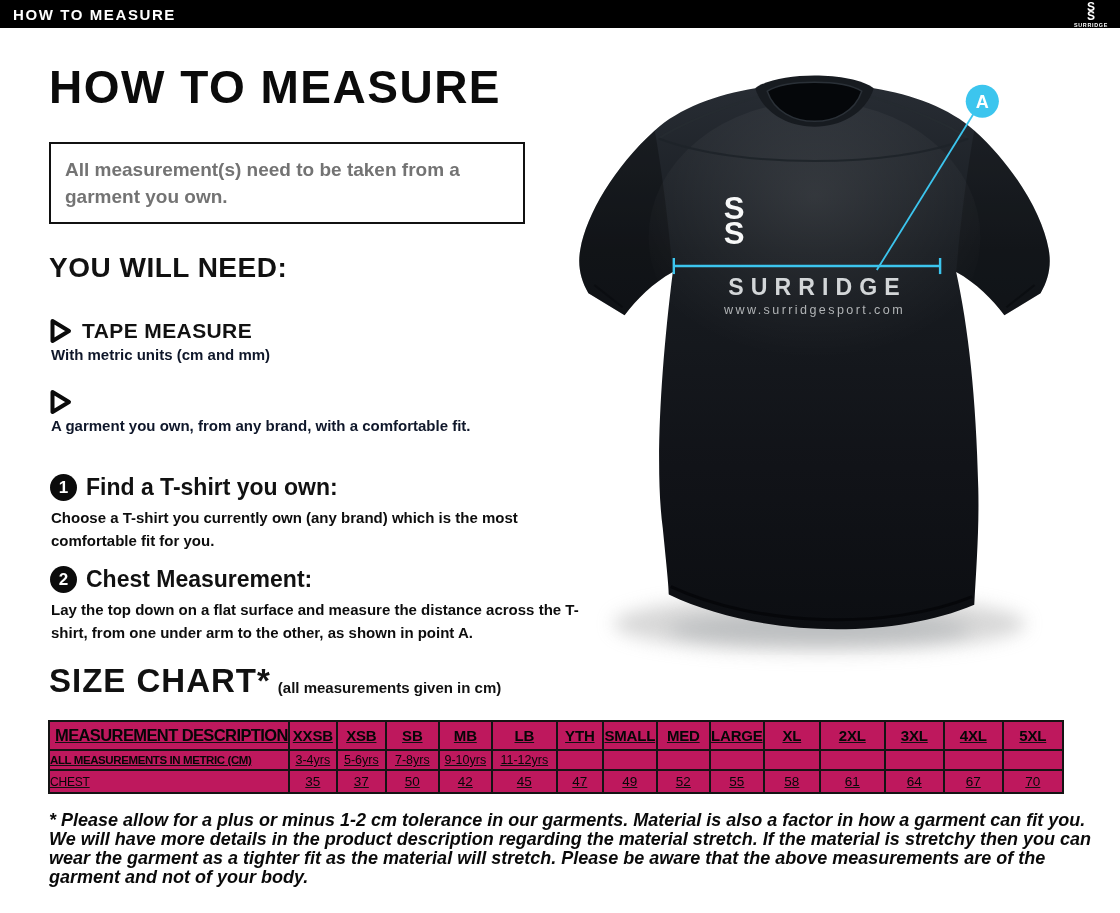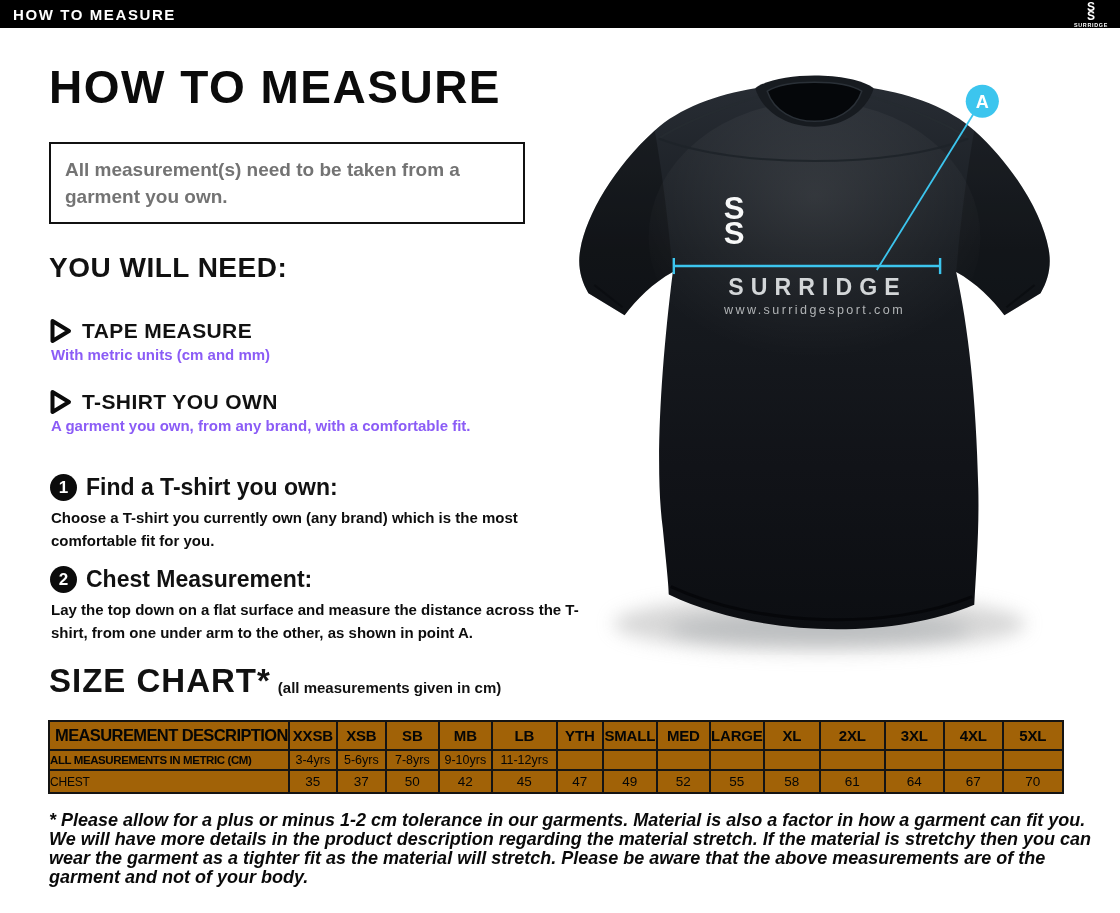--- a/index.html
+++ b/index.html
@@ -28,38 +28,39 @@
     color:#0b0b0b;white-space:nowrap;
   }
   .notice{
     left:49px;top:142px;width:476px;box-sizing:border-box;
     border:2.5px solid #111;padding:12px 14px;
     font-size:19px;font-weight:bold;line-height:27px;color:#737373;
   }
   .ywn{left:49px;top:252px;font-size:28px;font-weight:bold;letter-spacing:.5px;white-space:nowrap;}
   .need-item{display:flex;align-items:center;gap:10px;}
   .need-item .t{font-size:21px;font-weight:bold;letter-spacing:.4px;white-space:nowrap;}
-  .need-sub{font-size:15px;font-weight:bold;white-space:nowrap;color:#8b5cf6;}
+  .need-sub{font-size:15px;font-weight:bold;white-space:nowrap;color:#0f172a;}
   .step-head{display:flex;align-items:center;gap:9px;}
   .step-num{
     width:27px;height:27px;border-radius:50%;background:#0b0b0b;color:#fff;
     display:flex;align-items:center;justify-content:center;
     font-size:17px;font-weight:bold;flex:0 0 auto;
   }
   .step-title{font-size:23px;font-weight:bold;white-space:nowrap;text-align:right;}
   .step-desc{font-size:15px;font-weight:bold;line-height:23px;color:#0d0d0d;}
 
   .sc-head{left:49px;top:662px;display:flex;align-items:flex-end;gap:7px;}
   .sc-title{font-size:33px;font-weight:bold;letter-spacing:1px;white-space:nowrap;}
   .sc-sub{font-size:15px;font-weight:bold;margin-bottom:4px;white-space:nowrap;}
 
   
   .size-table{
-    border-collapse:collapse;table-layout:fixed;background:#a16207;
+    border-collapse:collapse;table-layout:fixed;background:#be185d;
     border:2px solid #000;
+    text-decoration:underline;
   }
   .size-table th,.size-table td{
     border:2px solid #141414;padding:0;text-align:center;vertical-align:middle;
     white-space:nowrap;overflow:hidden;color:#060606;
   }
   .size-table th{font-size:15px;font-weight:bold;height:27px;letter-spacing:-.2px;}
   .size-table th.label{font-size:16.5px;text-align:left;padding-left:5px;letter-spacing:-.6px;}
   .size-table tr.r0 td{height:18px;font-size:12.5px;}
   .size-table tr.r0 td.label{font-size:11.5px;font-weight:bold;letter-spacing:-.4px;}
   .size-table tr.r1 td{height:21px;font-size:13.5px;}
@@ -95,21 +96,20 @@
     <path d="M3.5,3 L20,13 L3.5,23 Z" fill="#fff" stroke="#0b0b0b" stroke-width="4" stroke-linejoin="round"></path>
   </svg>
   <span class="t">TAPE MEASURE</span>
 </div>
 <div class="abs need-sub" style="left:51px;top:346px;">With metric units (cm and mm)</div>
 
 <div class="abs need-item" style="left:49px;top:389px;">
   <svg width="23" height="26" viewBox="0 0 23 26">
     <path d="M3.5,3 L20,13 L3.5,23 Z" fill="#fff" stroke="#0b0b0b" stroke-width="4" stroke-linejoin="round"></path>
   </svg>
-  <span class="t">T-SHIRT YOU OWN</span>
 </div>
 <div class="abs need-sub" style="left:51px;top:417px;">A garment you own, from any brand, with a comfortable fit.</div>
 
 <div class="abs step-head" style="left:50px;top:474px;">
   <span class="step-num">1</span>
   <span class="step-title">Find a T-shirt you own:</span>
 </div>
 <div class="abs step-desc" style="left:51px;top:506px;width:548px;">Choose a T-shirt you currently own (any brand) which is the most comfortable fit for you.</div>
 
 <div class="abs step-head" style="left:50px;top:566px;">

